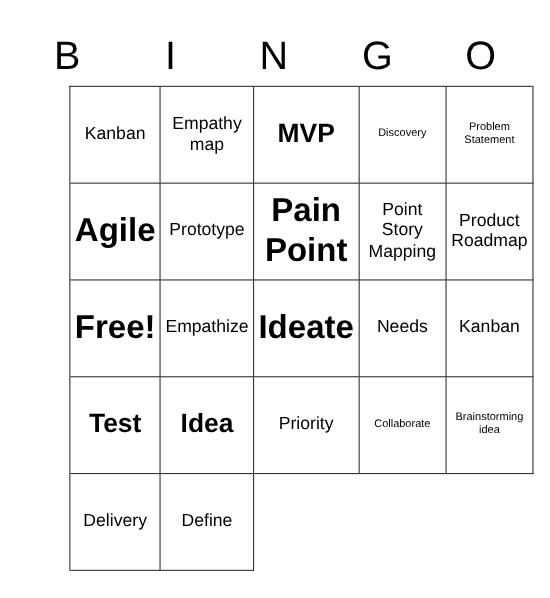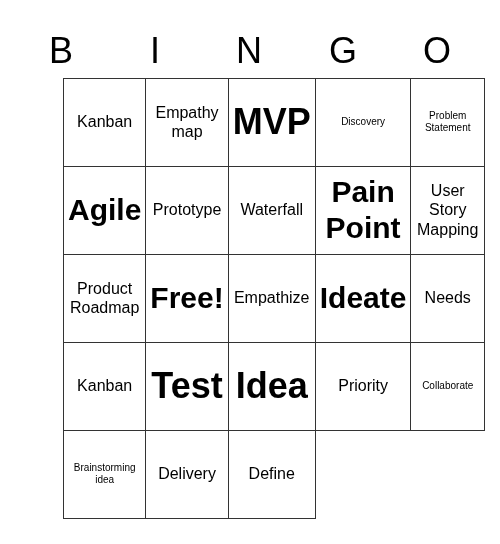--- a/index.html
+++ b/index.html
@@ -71,21 +71,21 @@
       font-size: 16px;
       font-weight: normal;
     }
 
     .size-xlarge {
       font-size: 30px;
       font-weight: bold;
     }
 
     .size-xxlarge {
-      font-size: 36px;
+      font-size: 24px;
       font-weight: bold;
     }
   </style>
 </head>
 <body>
 
 <div class="bingo-container">
   <div class="bingo-header">
   <div class="bingo-header-cell">B</div>
       <div class="bingo-header-cell">I</div>
@@ -109,27 +109,24 @@
       <div class="bingo-cell">
         <span class="cell-text size-small">Problem Statement</span>
       </div>
       <div class="bingo-cell">
         <span class="cell-text size-xlarge">Agile</span>
       </div>
       <div class="bingo-cell">
         <span class="cell-text size-medium">Prototype</span>
       </div>
       <div class="bingo-cell">
-        <span class="cell-text size-medium">Waterfall</span>
-      </div>
-      <div class="bingo-cell">
         <span class="cell-text size-xlarge">Pain Point</span>
       </div>
       <div class="bingo-cell">
-        <span class="cell-text size-medium">User Story Mapping</span>
+        <span class="cell-text size-medium">Point Story Mapping</span>
       </div>
       <div class="bingo-cell">
         <span class="cell-text size-medium">Product Roadmap</span>
       </div>
       <div class="bingo-cell">
         <span class="cell-text size-xlarge">Free!</span>
       </div>
       <div class="bingo-cell">
         <span class="cell-text size-medium">Empathize</span>
       </div>

